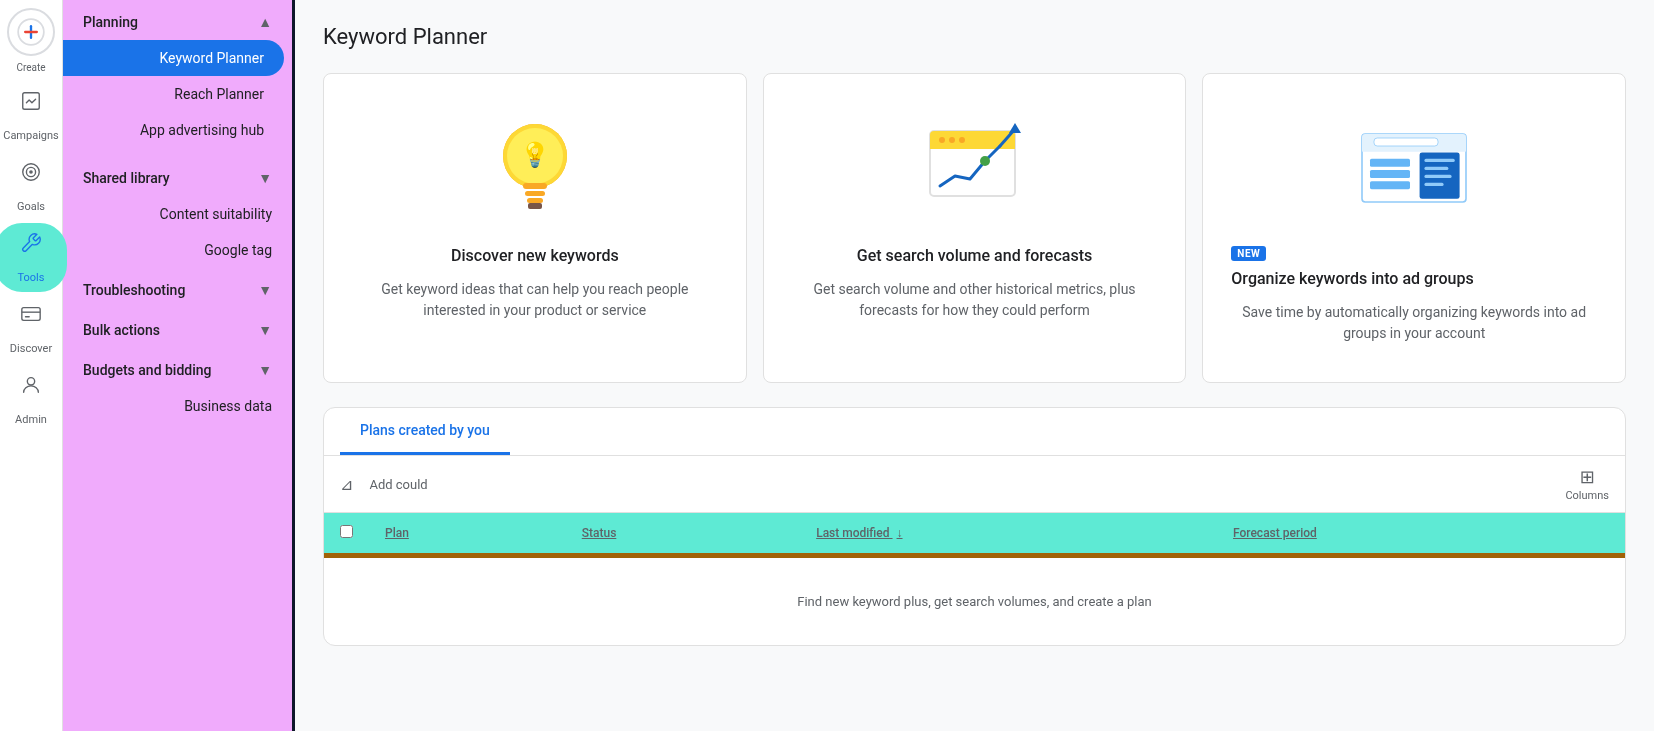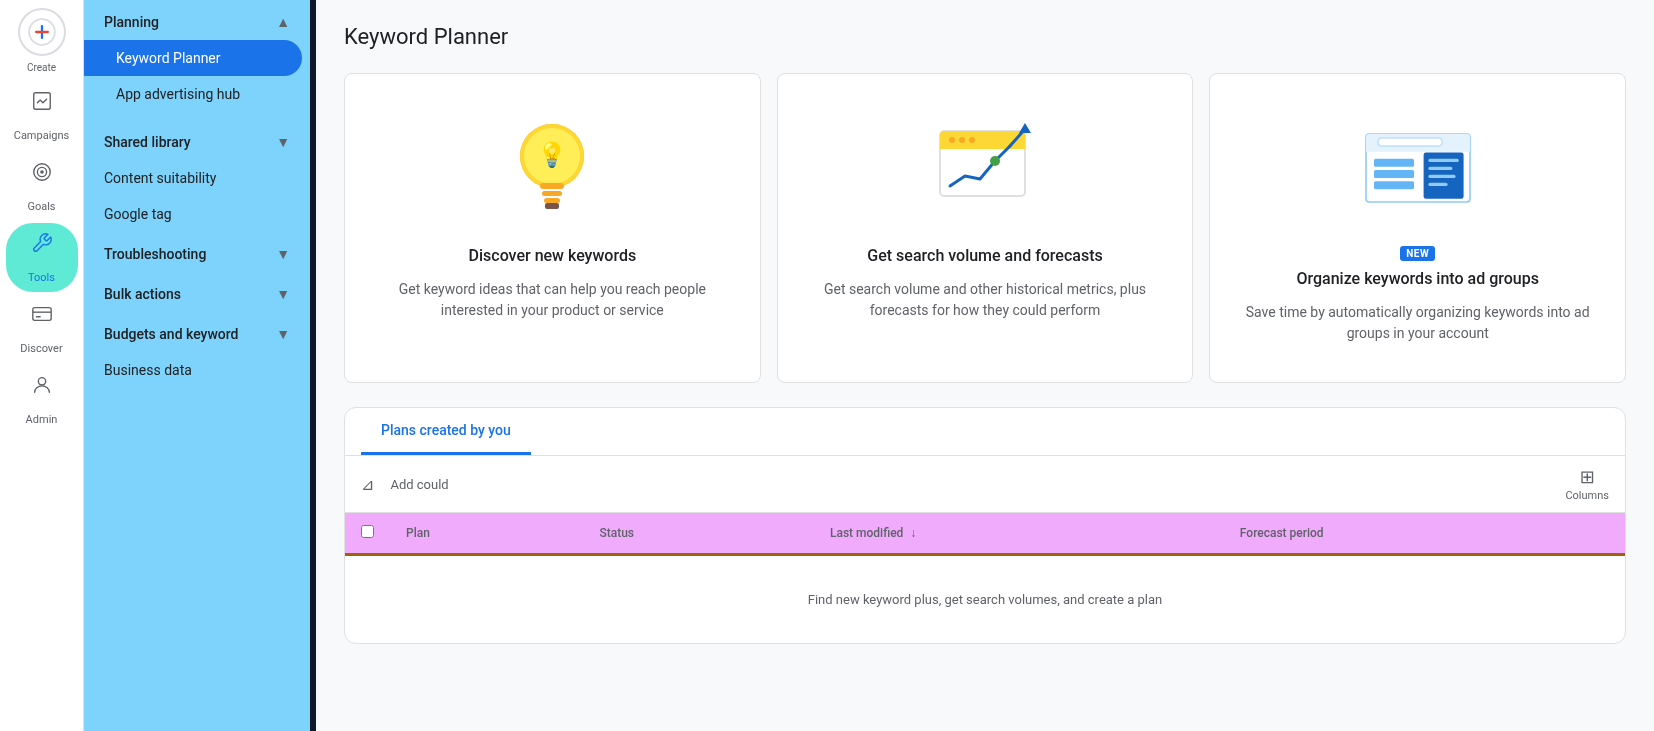--- a/index.html
+++ b/index.html
@@ -1,20 +1,20 @@
 <!DOCTYPE html>
 <html><head>
   <meta charset="utf-8">
   <style>
     * { box-sizing: border-box; margin: 0; padding: 0; }
     body { font-family: 'Google Sans', Roboto, Arial, sans-serif; background: #f8f9fa; display: flex; height: 731px; overflow: hidden; }
 
     
     .sidebar {
-      width: 84px;
+      width: 63px;
       background: #fff;
       border-right: 1px solid #e0e0e0;
       display: flex;
       flex-direction: column;
       align-items: center;
       padding-top: 8px;
       flex-shrink: 0;
       z-index: 2;
     }
     .sidebar-create {
@@ -41,24 +41,25 @@
     }
     .sidebar-item.active { background: #5eead4; border-radius: 27px; }
     .sidebar-item .icon { width: 24px; height: 24px; display: flex; align-items: center; justify-content: center; }
     .sidebar-item .icon svg { width: 22px; height: 22px; }
     .sidebar-item .nav-label { font-size: 11px; color: #5f6368; margin-top: 16px; text-align: center; }
     .sidebar-item.active .nav-label { color: #1a73e8; }
 
     
     .nav-panel {
       width: 232px;
-      background: #7dd3fc;
-      border-right: 6px solid #0f172a;
+      background: #f0abfc;
+      border-right: 3px solid #0f172a;
       overflow-y: auto;
       flex-shrink: 0;
+      text-align: right;
     }
     .nav-section-header {
       display: flex; align-items: center; justify-content: space-between;
       padding: 14px 20px 10px 20px;
       font-size: 14px; font-weight: 500; color: #202124;
       cursor: pointer;
     }
     .nav-section-header .chevron { font-size: 14px; color: #5f6368; }
     .nav-item {
       padding: 10px 20px 10px 32px;
@@ -152,22 +153,23 @@
     .columns-btn {
       display: flex; flex-direction: column; align-items: center; cursor: pointer; color: #5f6368;
       font-size: 11px; gap: 2px;
     }
     .columns-icon { font-size: 18px; }
 
     .plans-table { width: 100%; border-collapse: collapse; }
     .plans-table th {
       text-align: left; padding: 12px 16px;
       font-size: 12px; font-weight: 500; color: #5f6368;
-      border-bottom: 3px solid #a16207;
-      background: #f0abfc;
+      border-bottom: 5px solid #a16207;
+      background: #5eead4;
+      text-decoration: underline;
     }
     .plans-table th.sortable { cursor: pointer; }
     .sort-arrow { margin-left: 4px; font-size: 12px; }
     .plans-table td { padding: 12px 16px; font-size: 13px; color: #202124; }
     .plans-empty {
       text-align: center; padding: 24px;
       font-size: 13px; color: #5f6368;
     }
     .checkbox-cell { width: 40px; }
 
@@ -241,20 +243,21 @@
 </div>
 
 <div class="nav-panel">
 
   <div class="nav-section-header">
     <span>Planning</span>
     <span class="chevron">▲</span>
   </div>
   <div>
     <div class="nav-item active">Keyword Planner</div>
+    <div class="nav-item">Reach Planner</div>
     <div class="nav-item">App advertising hub</div>
   </div>
 
   <div class="nav-section-header" style="margin-top:8px;">
     <span>Shared library</span>
     <span class="chevron">▼</span>
   </div>
 
   <div class="nav-simple-item">Content suitability</div>
 
@@ -264,21 +267,21 @@
     <span>Troubleshooting</span>
     <span class="chevron">▼</span>
   </div>
 
   <div class="nav-section-header">
     <span>Bulk actions</span>
     <span class="chevron">▼</span>
   </div>
 
   <div class="nav-section-header">
-    <span>Budgets and keyword</span>
+    <span>Budgets and bidding</span>
     <span class="chevron">▼</span>
   </div>
 
   <div class="nav-simple-item">Business data</div>
 </div>
 
 <div class="main-content">
   <h1 class="page-title">Keyword Planner</h1>
 
   <div class="cards-row">
@@ -347,21 +350,21 @@
           <rect x="20" y="74" width="50" height="10" rx="2" fill="#64B5F6"></rect>
 
           <rect x="82" y="38" width="50" height="58" rx="3" fill="#1565C0"></rect>
 
           <rect x="88" y="46" width="38" height="4" rx="2" fill="#90CAF9"></rect>
           <rect x="88" y="56" width="30" height="4" rx="2" fill="#90CAF9"></rect>
           <rect x="88" y="66" width="34" height="4" rx="2" fill="#90CAF9"></rect>
           <rect x="88" y="76" width="24" height="4" rx="2" fill="#90CAF9"></rect>
         </svg>
       </div>
-      <div style="display:flex; flex-direction:column; align-items:center;">
+      <div style="display:flex; flex-direction:column; align-items:flex-start;">
         <div class="new-badge">NEW</div>
         <div class="card-title">Organize keywords into ad groups</div>
         <div class="card-desc">Save time by automatically organizing keywords into ad groups in your account</div>
       </div>
     </div>
   </div>
 
   <div class="plans-section">
     <div class="plans-tabs">
       <div class="plans-tab active">Plans created by you</div>

